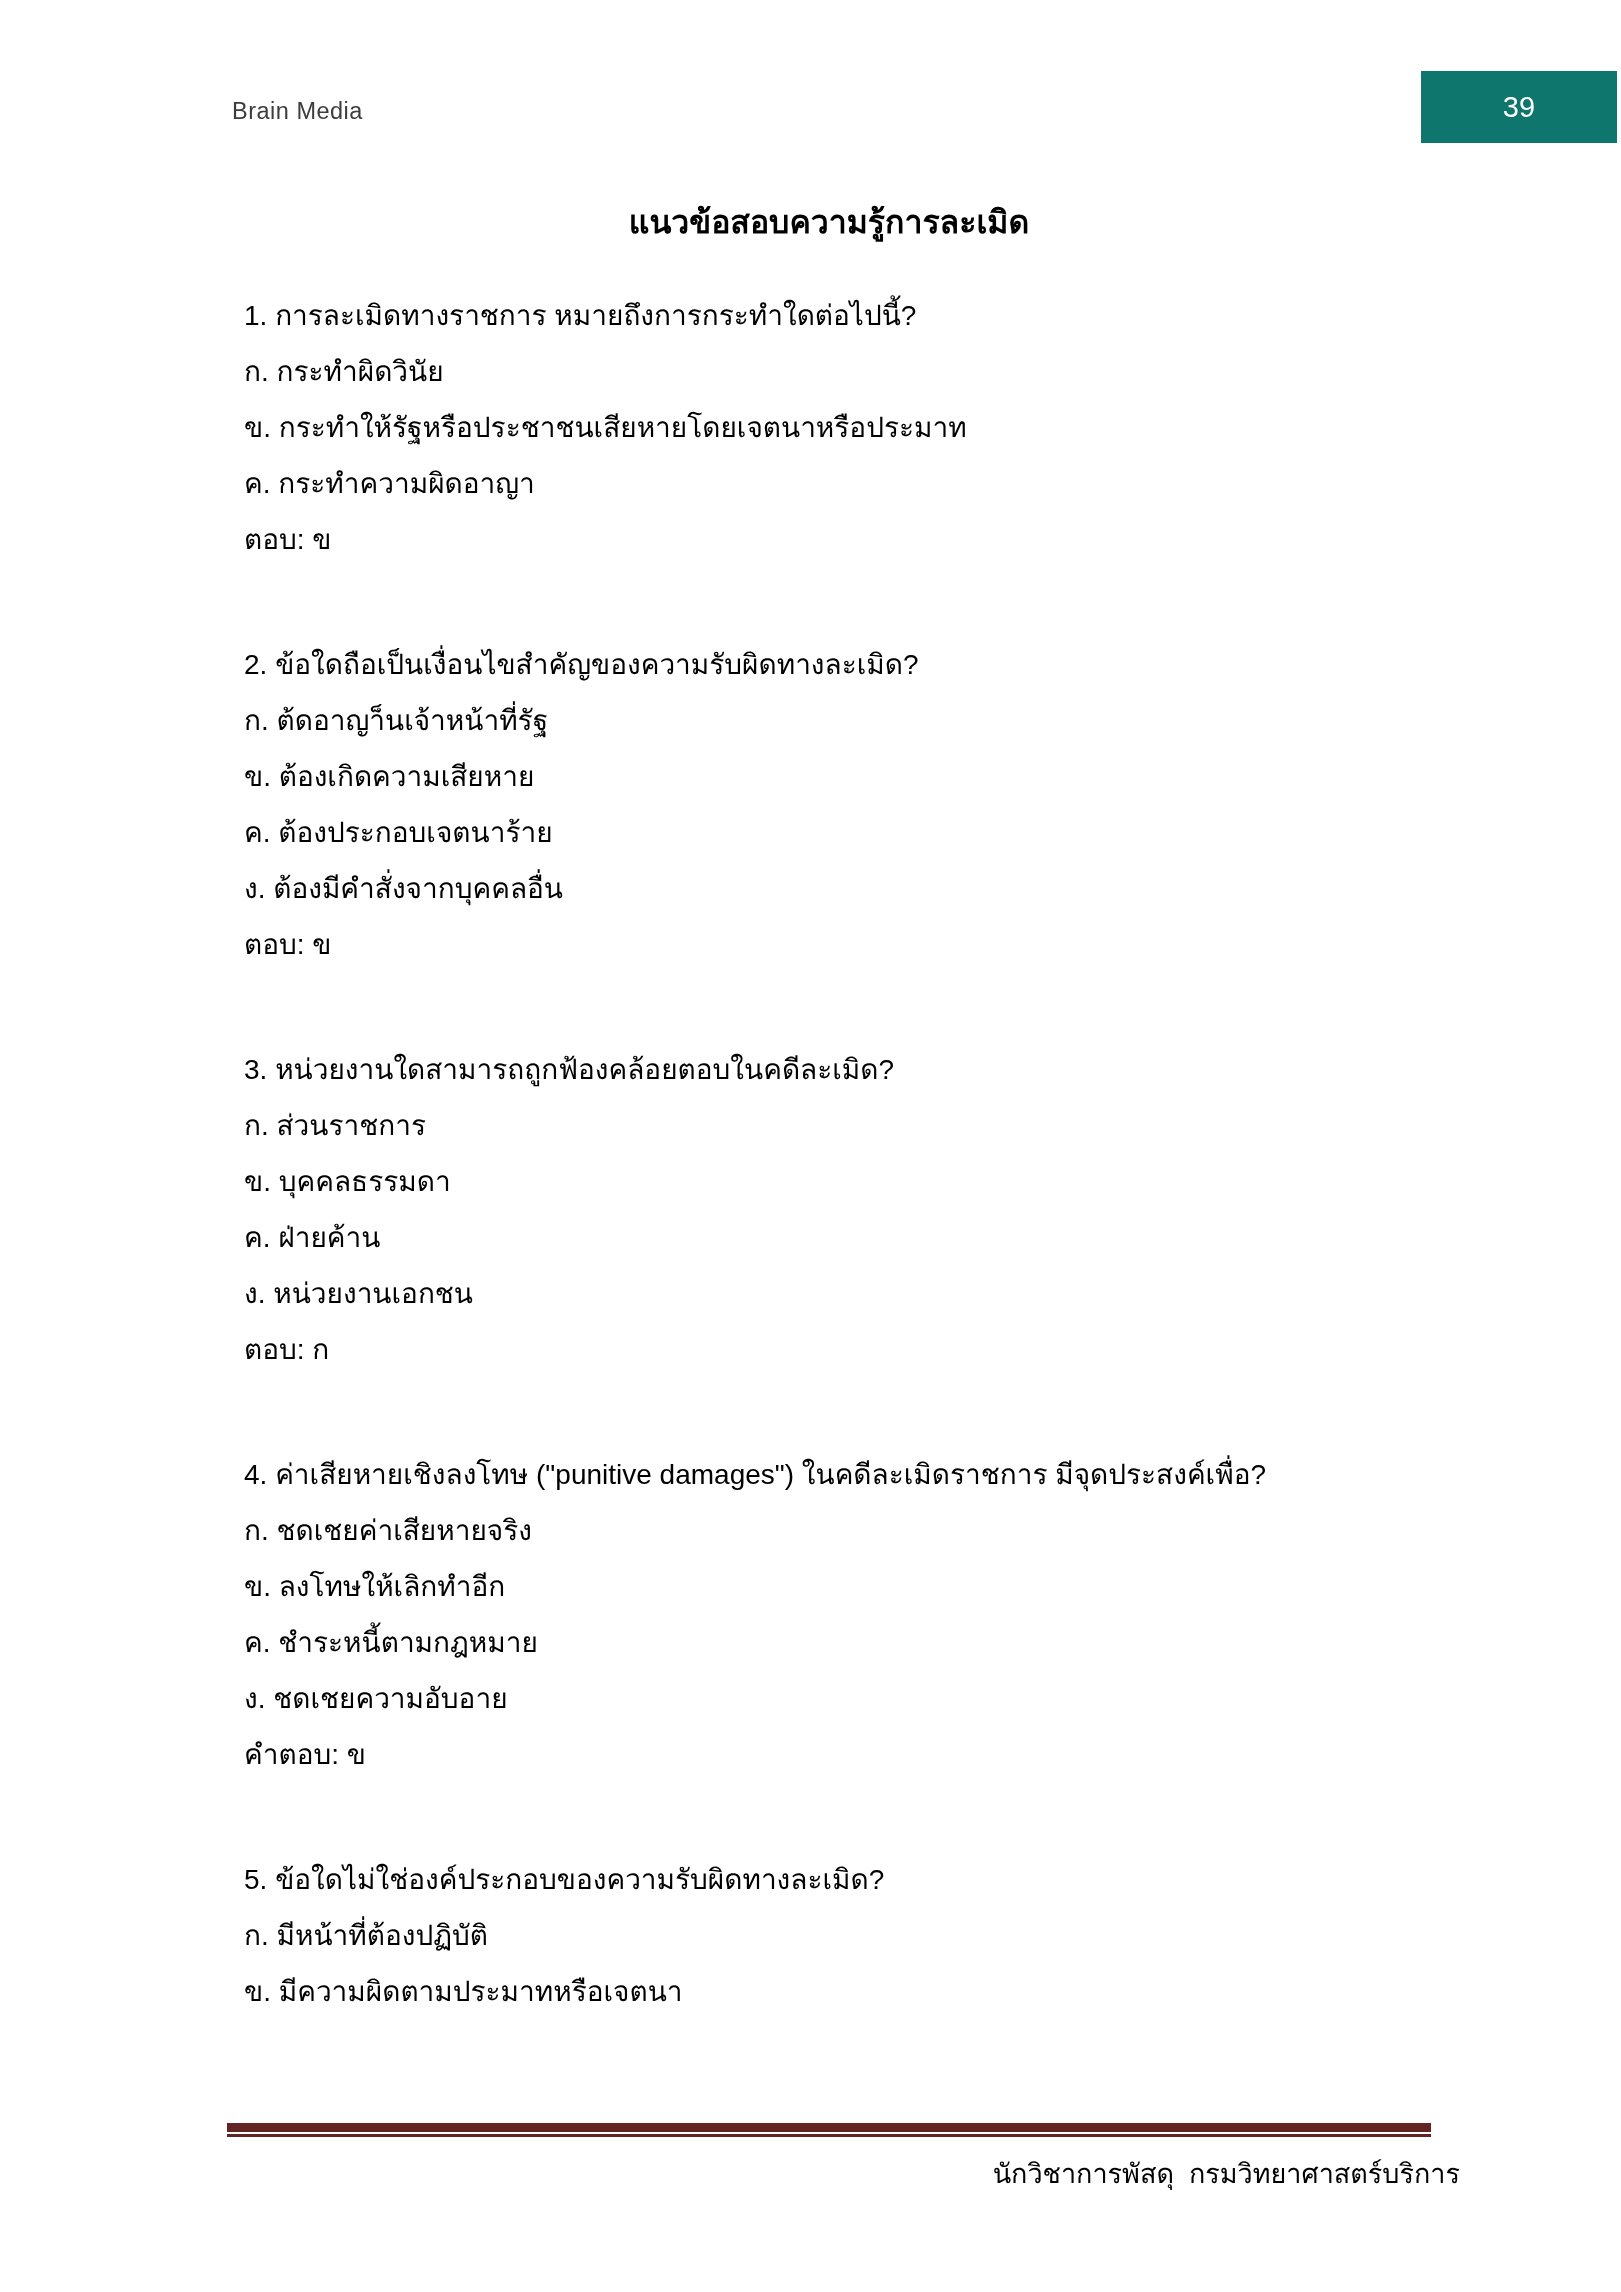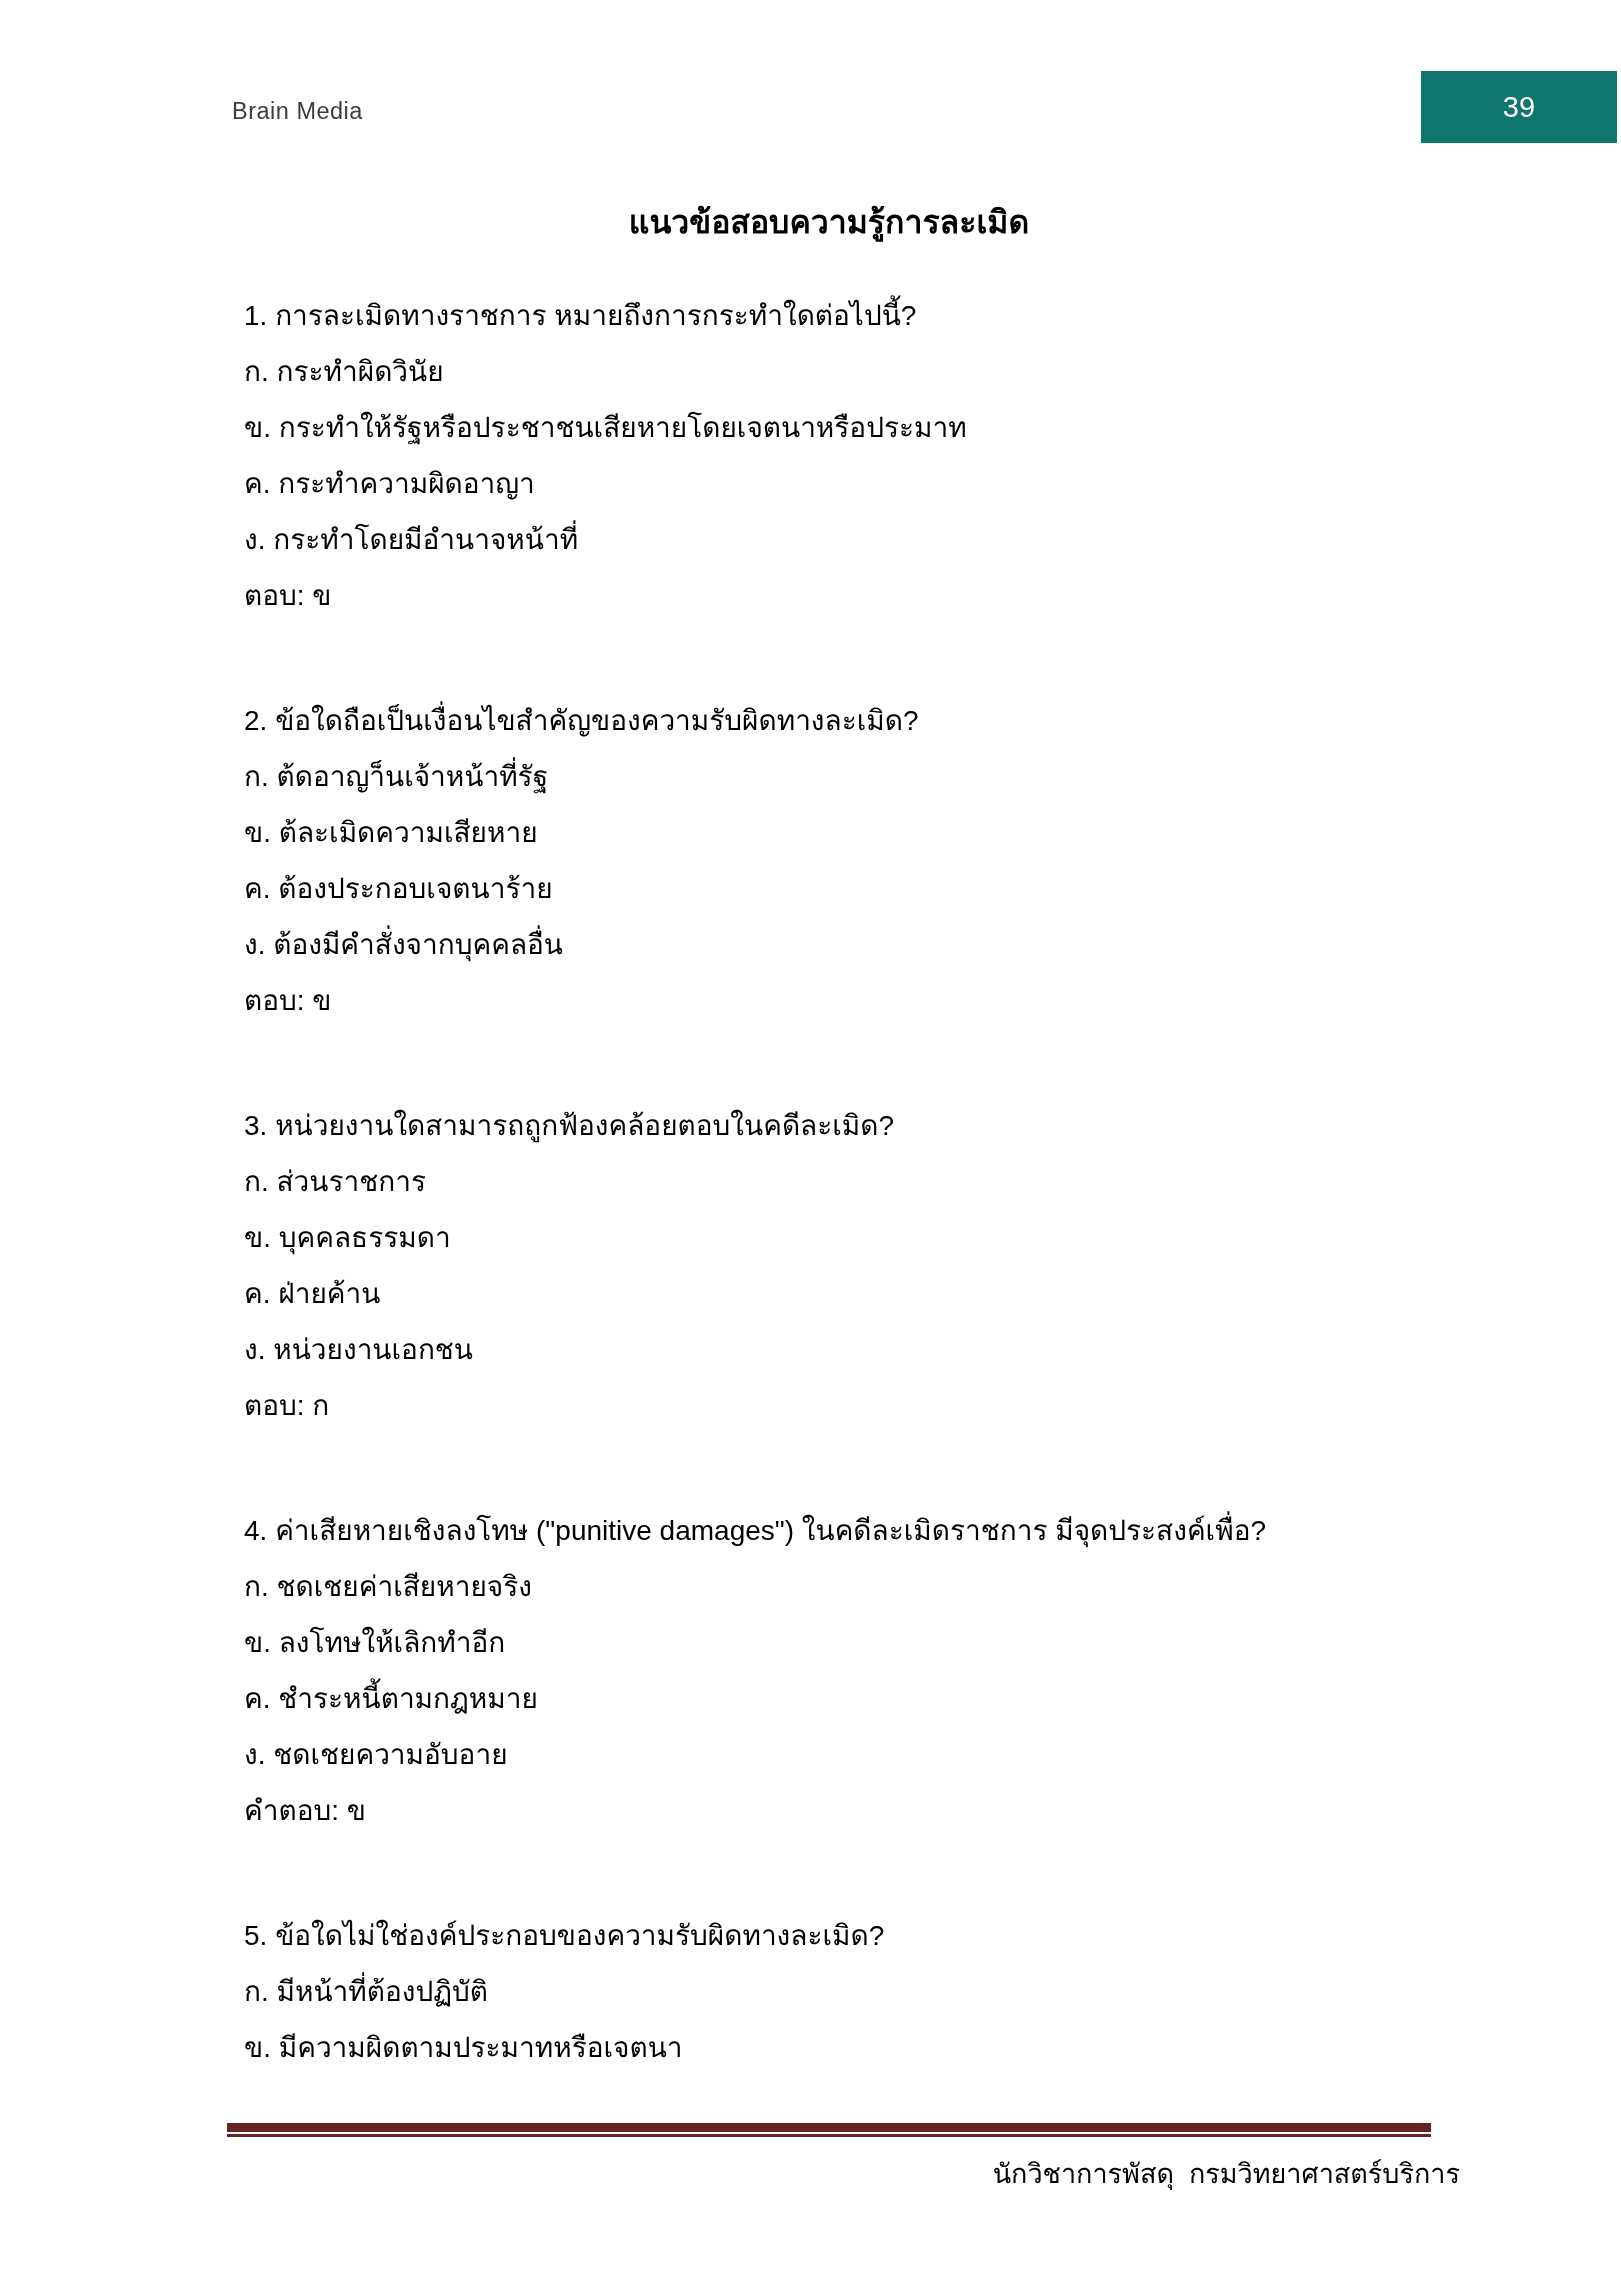--- a/index.html
+++ b/index.html
@@ -101,28 +101,27 @@
 
   <div class="doc-title">แนวข้อสอบความรู้การละเมิด</div>
 
   <div class="questions">
 
     <div class="question-block">
       <p>1. การละเมิดทางราชการ หมายถึงการกระทำใดต่อไปนี้?</p>
       <p>ก. กระทำผิดวินัย</p>
       <p>ข. กระทำให้รัฐหรือประชาชนเสียหายโดยเจตนาหรือประมาท</p>
       <p>ค. กระทำความผิดอาญา</p>
-      <p>ง. กระทำโดยมีอำนาจหน้าที่</p>
       <p>ตอบ: ข</p>
     </div>
 
     <div class="question-block">
       <p>2. ข้อใดถือเป็นเงื่อนไขสำคัญของความรับผิดทางละเมิด?</p>
       <p>ก. ต้ดอาญา็นเจ้าหน้าที่รัฐ</p>
-      <p>ข. ต้ละเมิดความเสียหาย</p>
+      <p>ข. ต้องเกิดความเสียหาย</p>
       <p>ค. ต้องประกอบเจตนาร้าย</p>
       <p>ง. ต้องมีคำสั่งจากบุคคลอื่น</p>
       <p>ตอบ: ข</p>
     </div>
 
     <div class="question-block">
       <p>3. หน่วยงานใดสามารถถูกฟ้องคล้อยตอบในคดีละเมิด?</p>
       <p>ก. ส่วนราชการ</p>
       <p>ข. บุคคลธรรมดา</p>
       <p>ค. ฝ่ายค้าน</p>

